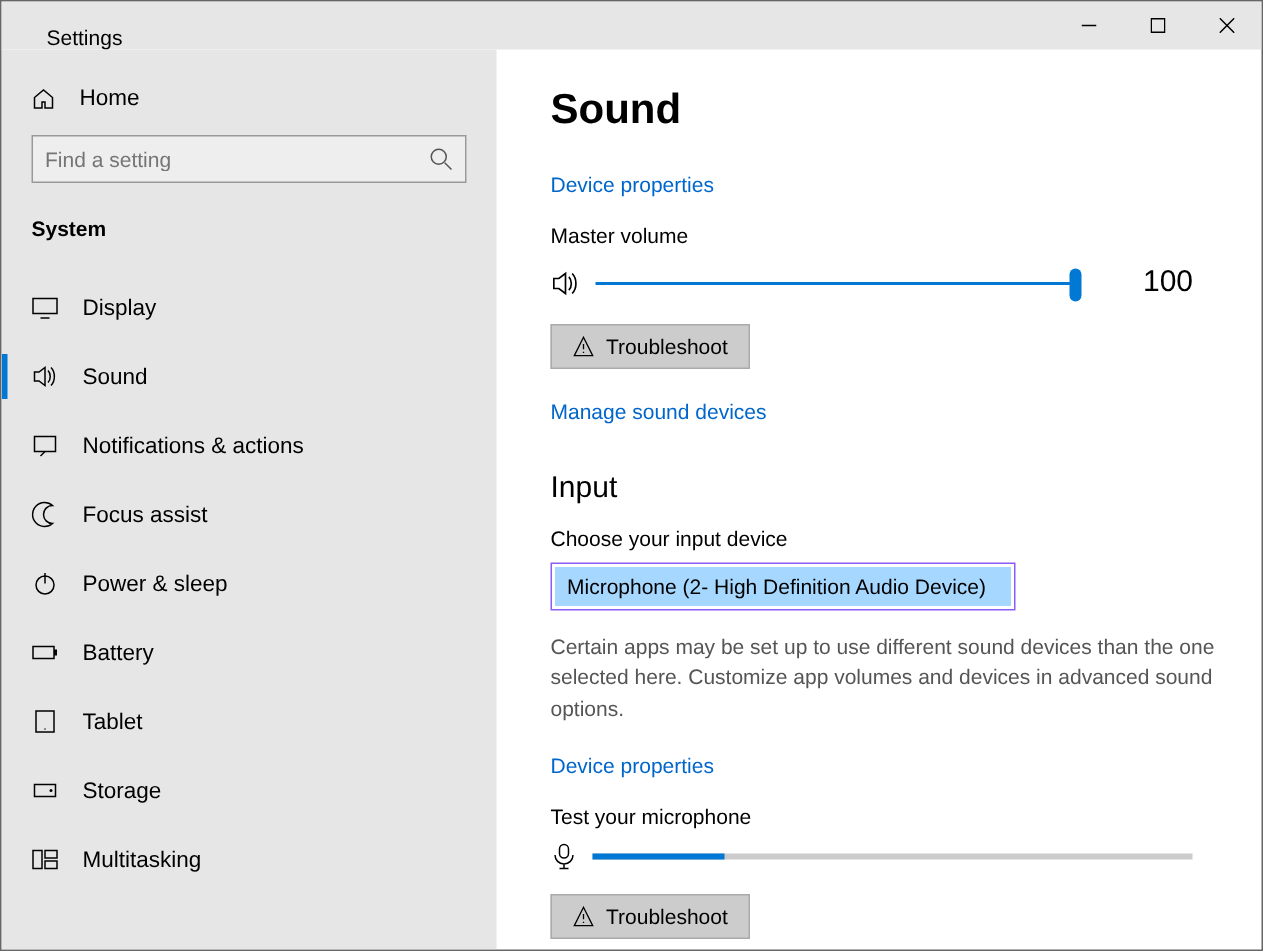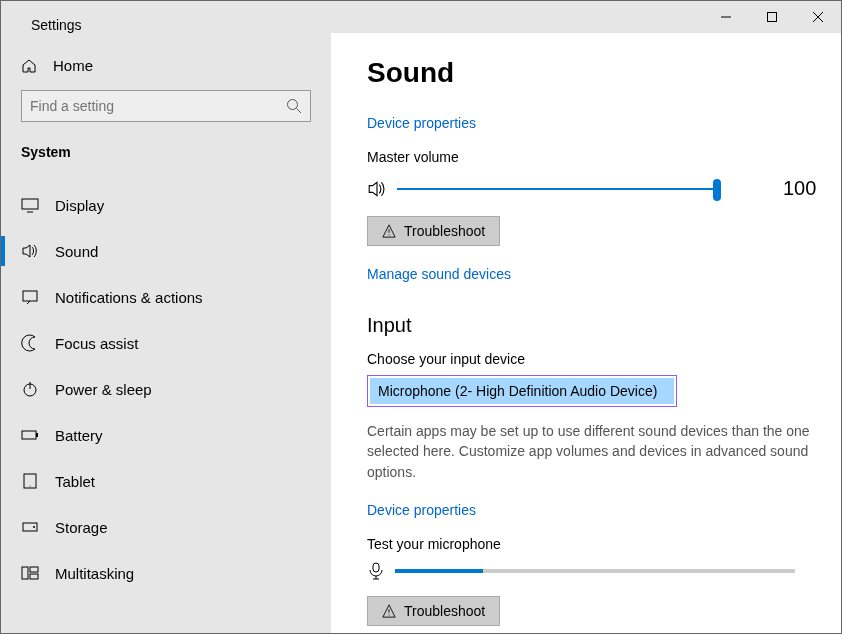--- a/index.html
+++ b/index.html
@@ -21,21 +21,21 @@
     .group-label { font-weight: 600; font-size: 14px; padding: 8px 20px 12px 20px; }
     .nav { flex: 1; overflow: hidden; padding-top: 10px; }
     .nav-item { display: flex; align-items: center; gap: 16px; height: 46px; padding: 0 20px 0 20px; font-size: 15px; position: relative; }
     .nav-item.active::before { content: ""; position: absolute; left: 0; top: 8px; bottom: 8px; width: 4px; background: #0078d4; }
     .nav-item svg { width: 18px; height: 18px; }
     .content { flex: 1; padding: 24px 30px 0 36px; overflow: hidden; }
     h1 { font-weight: 600; font-size: 28px; margin-bottom: 20px; }
     h2 { font-weight: 400; font-size: 20px; margin-top: 32px; margin-bottom: 14px; }
     .link { color: #0066cc; font-size: 14px; margin: 6px 0 0 0; display: inline-block; }
     .label { font-size: 14px; margin-top: 18px; color: #000; }
-    .slider-row { display: flex; align-items: center; margin-top: 12px; gap: 26px;}
+    .slider-row { display: flex; align-items: center; margin-top: 12px; gap: 5px;}
     .slider-box { display: flex; align-items: center; flex: 0 0 350px; gap: 10px; }
     .slider-track { flex: 1; height: 2px; background: #0078d4; position: relative; }
     .slider-thumb { position: absolute; right: -4px; top: -9px; width: 8px; height: 22px; background: #0078d4; border-radius: 4px; }
     .vol-num { font-size: 20px; margin-left: 40px; }
     .btn { display: inline-flex; align-items: center; gap: 8px; background: #ccc; border: 1px solid #aaa; padding: 6px 14px; font-size: 14px; margin-top: 16px; font-family: inherit; }
     .desc { color: #555; font-size: 14px; margin-top: 14px; line-height: 1.45; }
     .select-box { margin-top: 8px; border: 1px solid #8b5cf6; width: 310px; height: 32px; display: flex; align-items: center; }
     .select-inner { margin: 2px; flex: 1; height: 26px; background: #a6d8ff; display: flex; align-items: center; padding: 0 8px; font-size: 14px; }
     .mic-test { display: flex; align-items: center; gap: 10px; margin-top: 10px; }
     .mic-bar { flex: 0 0 400px; height: 4px; background: #ccc; position: relative; }

